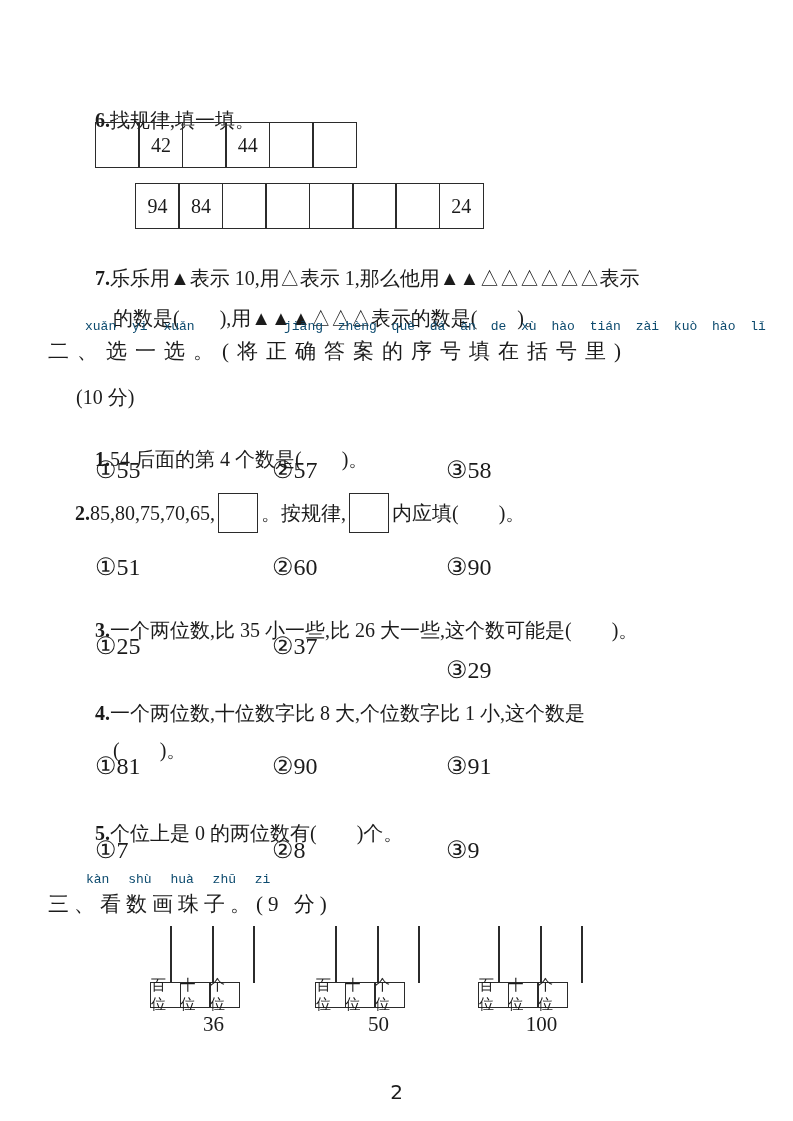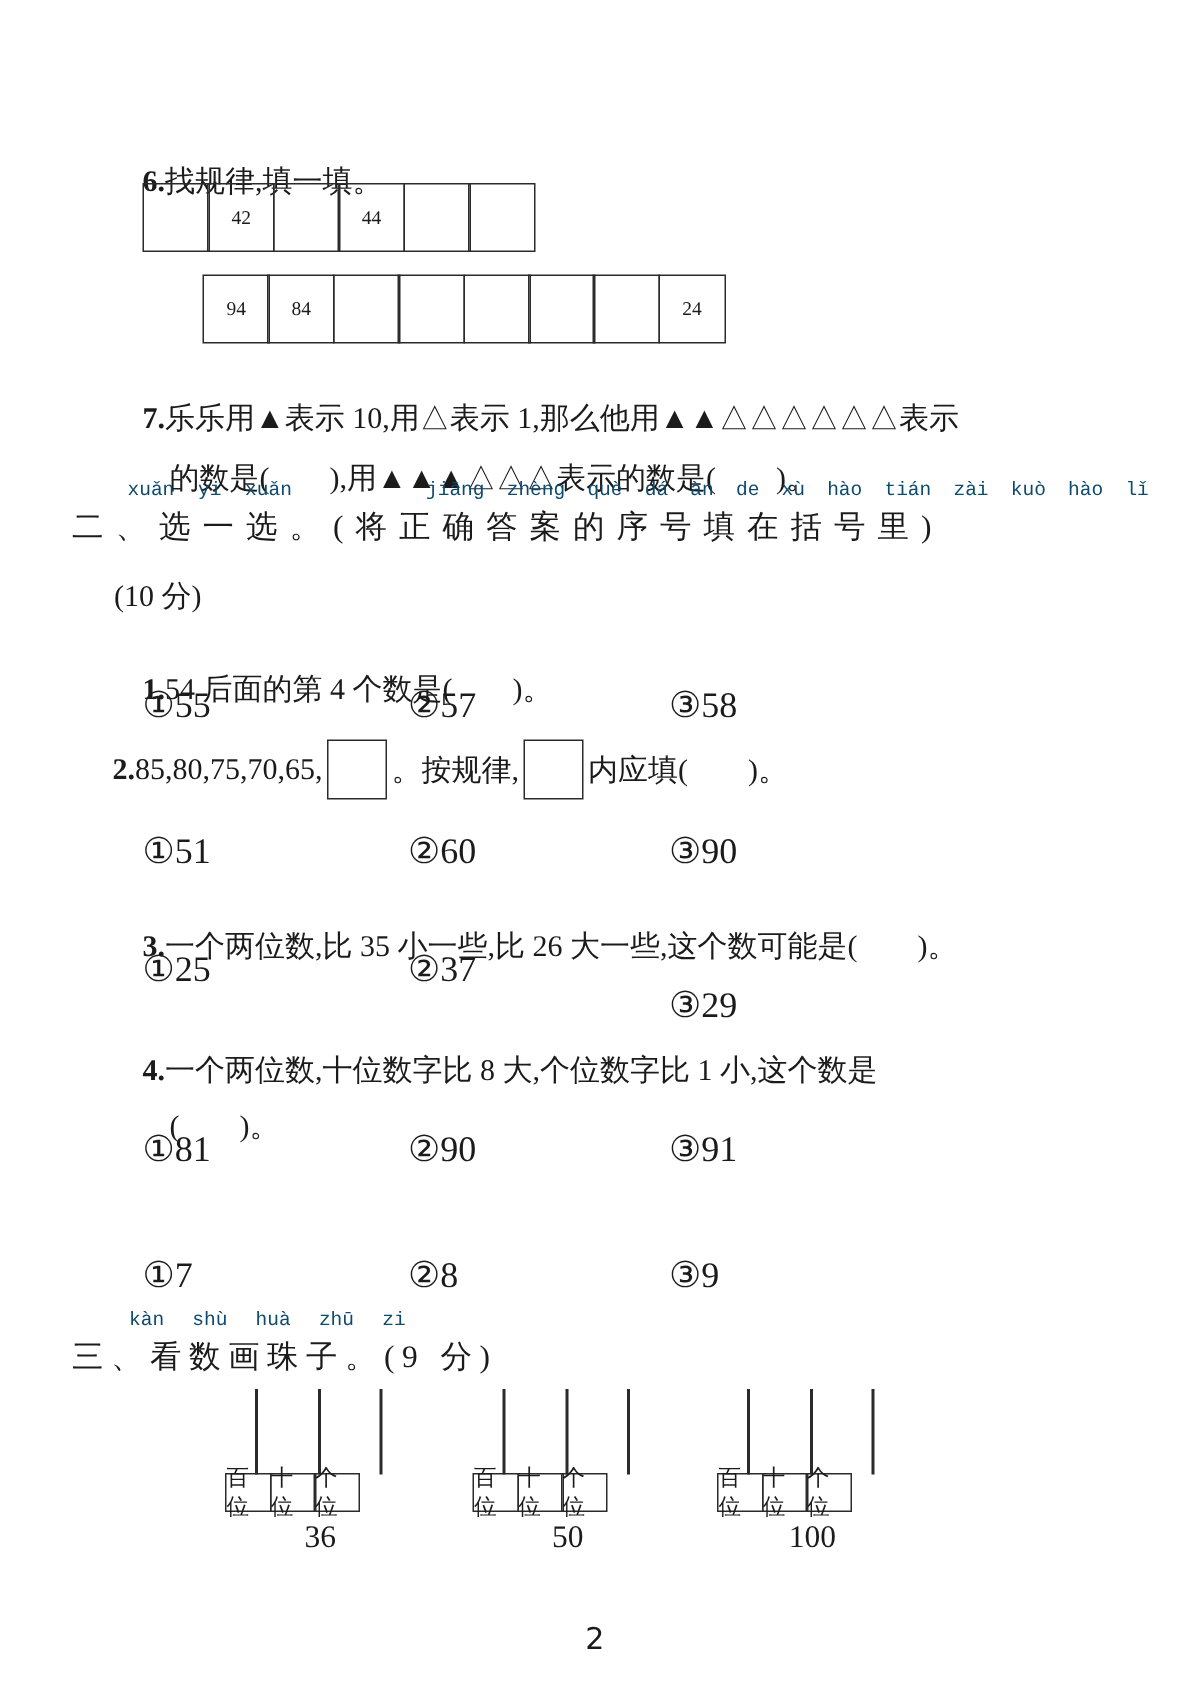--- a/index.html
+++ b/index.html
@@ -7,21 +7,21 @@
   .page {
     position:relative; width:793px; height:1121px; background:#ffffff;
     font-family:"Liberation Serif", serif; color:#1b1b1b; overflow:hidden;
   }
   .abs { position:absolute; }
   .qtext { font-size:20px; white-space:pre; }
   .qnum  { font-weight:bold; }
   .seq-table { display:flex; position:absolute; }
   .seq-cell {
     width:45px; height:46px; border:1.6px solid #2b2b2b; margin-left:-1.6px;
-    display:flex; align-items:center; justify-content:center; font-size:13px;
+    display:flex; align-items:center; justify-content:center; font-size:20px;
   }
   .seq-cell:first-child { margin-left:0; }
   .opt { position:absolute; font-size:24px; white-space:pre; }
   .pinyin {
     position:absolute; font-family:Liberation Mono, monospace; font-size:13px;
     color:#0c4a6e; white-space:pre; word-spacing:8px;
   }
   .sec-heading { position:absolute; font-size:21px; letter-spacing:8px; white-space:nowrap; }
   .sec-heading.s3 { letter-spacing:5px; }
   .q2-line { position:absolute; display:flex; align-items:center; }
@@ -122,20 +122,23 @@
   </div>
   <div class="abs qtext" style="left:93px; top:714px;">
     <span>(        )。</span>
   </div>
   <div>
     <span class="opt" style="left:95px; top:752px;">①81</span>
     <span class="opt" style="left:272px; top:752px;">②90</span>
     <span class="opt" style="left:446px; top:752px;">③91</span>
   </div>
 
+  <div class="abs qtext" style="left:75px; top:797px;">
+    <span class="qnum">5.</span><span>个位上是 0 的两位数有(        )个。</span>
+  </div>
   <div>
     <span class="opt" style="left:95px; top:836px;">①7</span>
     <span class="opt" style="left:272px; top:836px;">②8</span>
     <span class="opt" style="left:446px; top:836px;">③9</span>
   </div>
 
   <span class="pinyin" style="left:86px; top:872px; word-spacing:11px;">kàn shù huà zhū zi</span>
   <div class="sec-heading s3" style="left:48px; top:890px;">三、看数画珠子。(9 分)</div>
 
   <div class="pv" style="left:150px; top:926px;">

